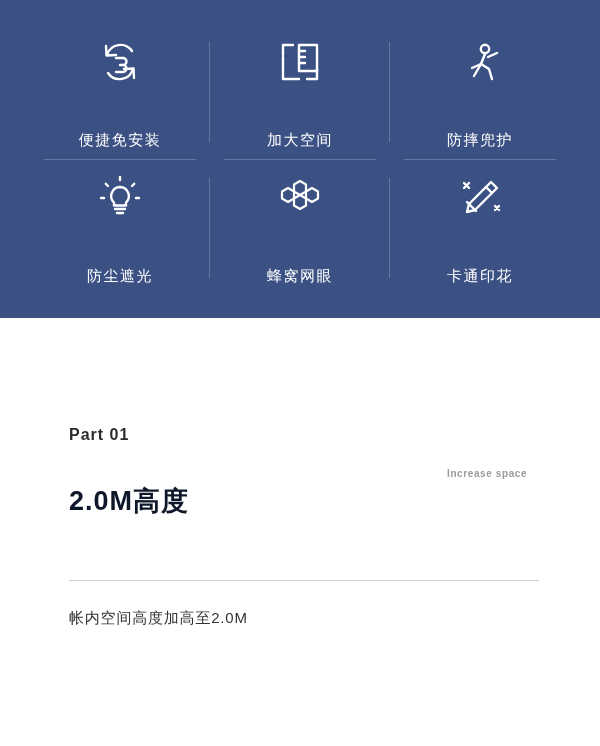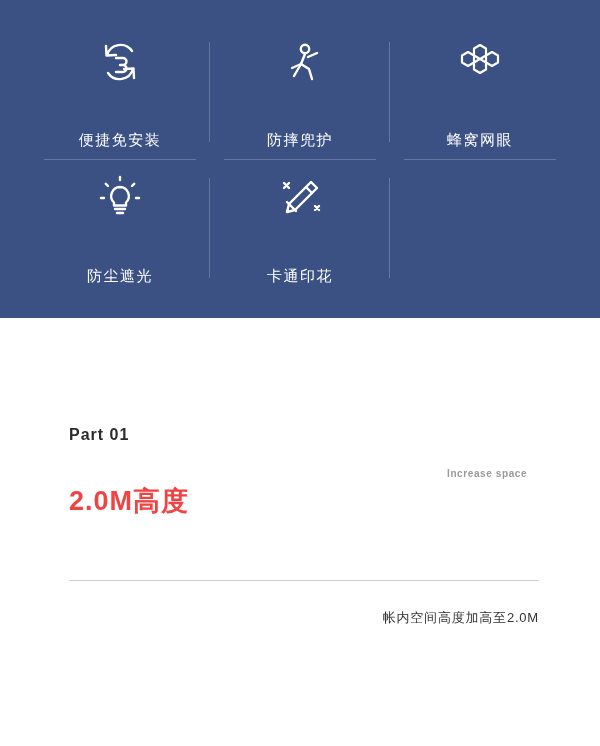--- a/index.html
+++ b/index.html
@@ -110,46 +110,45 @@
   }
   .headline {
     position: absolute;
     top: 163px;
     left: 62px;
     width: 470px;
   }
   .headline-line {
     font-size: 27px;
     font-weight: bold;
-    color: #ef4444;
+    color: #0f172a;
     line-height: 40px;
     letter-spacing: 1px;
     white-space: nowrap;
   }
   .divider {
     position: absolute;
     top: 262px;
     left: 62px;
     width: 470px;
     height: 1px;
     background: #cfcfcf;
   }
   .sub-lines {
     position: absolute;
     top: 283px;
     left: 62px;
     width: 470px;
   }
   .sub-line {
-    font-size: 13px;
+    font-size: 15px;
     color: #333333;
     line-height: 34px;
     letter-spacing: 0.8px;
     white-space: nowrap;
-    text-align: right;
   }
 </style>
 </head>
 <body>
 
 <div class="page">
 
   <div class="feature-panel">
     <div class="feature-grid">
 
@@ -159,64 +158,76 @@
             <path d="M12 18 A14 14 0 0 1 37 14"></path>
             <polyline points="11,9 11.5,18.5 21,18"></polyline>
             <path d="M38 32 A14 14 0 0 1 13 36"></path>
             <polyline points="39,41 38.5,31.5 29,32"></polyline>
             <path d="M21 21 h7 a3.5 3.5 0 0 1 0 7 h-3 h3 a3.5 3.5 0 0 1 0 7 h-7"></path>
           </svg>
         </span>
         <span class="feature-label">便捷免安装</span>
       </div>
 
+      <div class="feature-cell">
+        <span class="feature-icon">
+          <svg width="50" height="50" viewBox="0 0 50 50" fill="none" stroke="#ffffff" stroke-width="2.4" stroke-linecap="round" stroke-linejoin="round">
+            <path d="M8 8 h10 M8 8 v10"></path>
+            <path d="M42 42 h-10 M42 42 v-10"></path>
+            <rect x="24" y="8" width="18" height="26"></rect>
+            <path d="M24 14 h6 M24 20 h6 M24 26 h6"></path>
+            <path d="M8 20 v22 h16"></path>
+          </svg>
+        </span>
+        <span class="feature-label">加大空间</span>
+      </div>
 
       <div class="feature-cell">
         <span class="feature-icon">
           <svg width="50" height="50" viewBox="0 0 50 50" fill="none" stroke="#ffffff" stroke-width="2.4" stroke-linecap="round" stroke-linejoin="round">
             <circle cx="30" cy="12" r="4.2"></circle>
             <path d="M30 17 l-4 10 l-9 4"></path>
             <path d="M26 27 l8 5 l3 10"></path>
             <path d="M33 20 l9 -4"></path>
             <path d="M26 27 l-7 12"></path>
           </svg>
         </span>
         <span class="feature-label">防摔兜护</span>
-      </div>
-
-      <div class="feature-cell">
-        <span class="feature-icon">
-          <svg width="50" height="50" viewBox="0 0 50 50" fill="none" stroke="#ffffff" stroke-width="2.2" stroke-linecap="round" stroke-linejoin="round">
-            <polygon points="25,8 31,11.5 31,18.5 25,22 19,18.5 19,11.5"></polygon>
-            <polygon points="13,15 19,18.5 19,25.5 13,29 7,25.5 7,18.5"></polygon>
-            <polygon points="37,15 43,18.5 43,25.5 37,29 31,25.5 31,18.5"></polygon>
-            <polygon points="25,22 31,25.5 31,32.5 25,36 19,32.5 19,25.5"></polygon>
-          </svg>
-        </span>
-        <span class="feature-label">蜂窝网眼</span>
       </div>
 
       <div class="feature-cell">
         <span class="feature-icon">
           <svg width="50" height="50" viewBox="0 0 50 50" fill="none" stroke="#ffffff" stroke-width="2.4" stroke-linecap="round" stroke-linejoin="round">
             <path d="M25 14 a9 9 0 0 1 6 15.5 v3 h-12 v-3 A9 9 0 0 1 25 14z"></path>
             <path d="M20 36 h10"></path>
             <path d="M22 40 h6"></path>
             <path d="M25 7 v-3"></path>
             <path d="M13 13 l-2.2 -2.2"></path>
             <path d="M37 13 l2.2 -2.2"></path>
             <path d="M9 25 h-3"></path>
             <path d="M41 25 h3"></path>
           </svg>
         </span>
         <span class="feature-label">防尘遮光</span>
       </div>
 
       <div class="feature-cell">
         <span class="feature-icon">
+          <svg width="50" height="50" viewBox="0 0 50 50" fill="none" stroke="#ffffff" stroke-width="2.2" stroke-linecap="round" stroke-linejoin="round">
+            <polygon points="25,8 31,11.5 31,18.5 25,22 19,18.5 19,11.5"></polygon>
+            <polygon points="13,15 19,18.5 19,25.5 13,29 7,25.5 7,18.5"></polygon>
+            <polygon points="37,15 43,18.5 43,25.5 37,29 31,25.5 31,18.5"></polygon>
+            <polygon points="25,22 31,25.5 31,32.5 25,36 19,32.5 19,25.5"></polygon>
+          </svg>
+        </span>
+        <span class="feature-label">蜂窝网眼</span>
+      </div>
+
+      <div class="feature-cell">
+        <span class="feature-icon">
           <svg width="50" height="50" viewBox="0 0 50 50" fill="none" stroke="#ffffff" stroke-width="2.4" stroke-linecap="round" stroke-linejoin="round">
             <path d="M36 9 l6 6 -22 22 -8 2 2 -8z"></path>
             <path d="M31 14 l6 6"></path>
             <path d="M12 29 l9 9"></path>
             <path d="M9 10 l5 5 M14 10 l-5 5"></path>
             <path d="M40 33 l4 4 M44 33 l-4 4"></path>
           </svg>
         </span>
         <span class="feature-label">卡通印花</span>
       </div>

